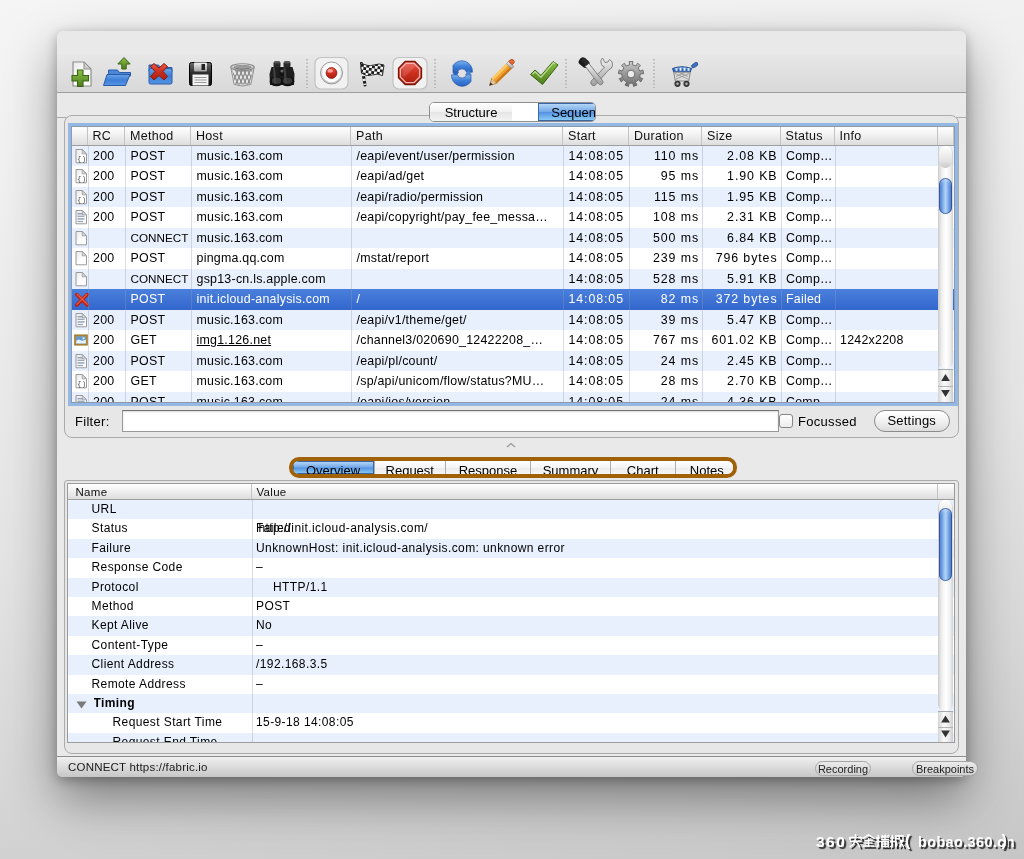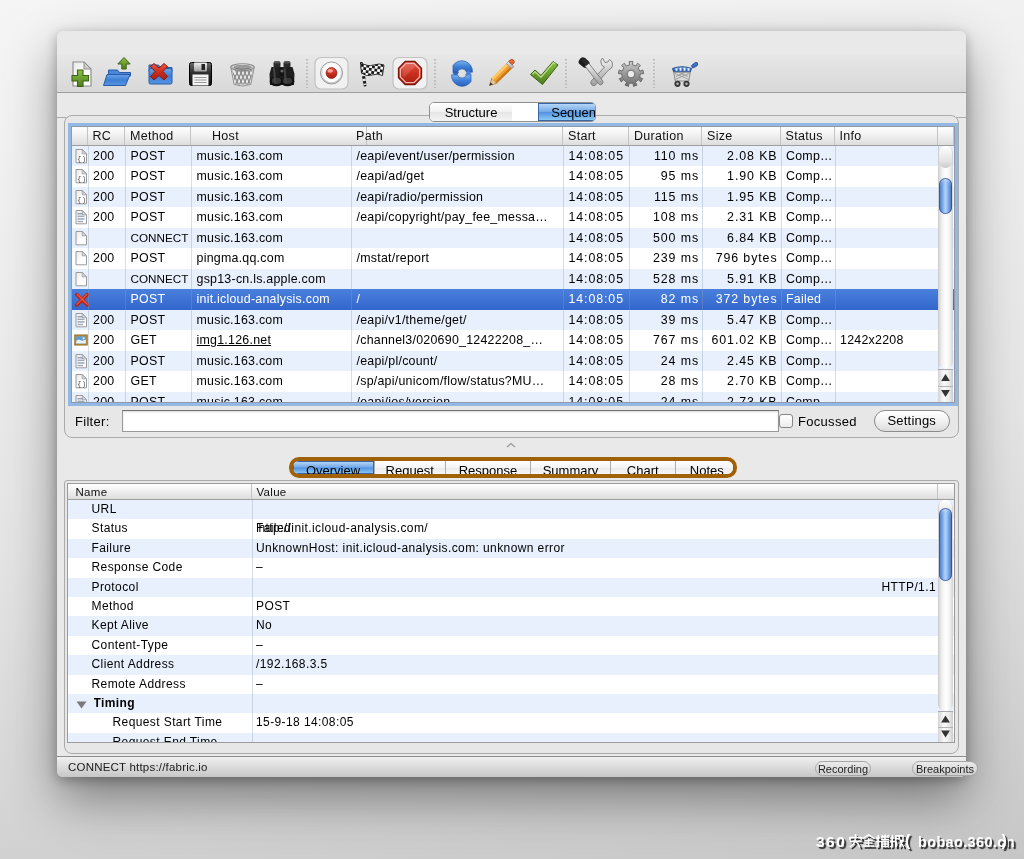--- a/index.html
+++ b/index.html
@@ -494,39 +494,39 @@
             <rect x="3.5" y="6.6" width="7" height="1.4" fill="#a0a8b8"></rect>
             <rect x="3.5" y="9.2" width="7" height="1.4" fill="#8aa0c0"></rect>
             <rect x="3.5" y="11.8" width="5.5" height="1.4" fill="#a0a8b8"></rect>
           </svg></div>
         <div class="c" style="left:15.5px;width:37.5px;">200</div>
         <div class="c" style="left:53px;width:66px;">POST</div>
         <div class="c" style="left:119px;width:160px;">music.163.com</div>
         <div class="c" style="left:279px;width:212px;">/eapi/ios/version</div>
         <div class="c" style="left:491px;width:66px;letter-spacing:.9px;">14:08:05</div>
         <div class="c cr" style="left:557px;width:73px;letter-spacing:.9px;">24 ms</div>
-        <div class="c cr" style="left:630px;width:78.5px;letter-spacing:.9px;">2.73 KB</div>
+        <div class="c cr" style="left:630px;width:78.5px;letter-spacing:.9px;">4.36 KB</div>
         <div class="c" style="left:708.5px;width:54.0px;">Comp…</div>
         <div class="c" style="left:762.5px;width:103.5px;"></div>
       </div>
       <div class="colline" style="left:15.5px;top:18.5px;height:256.5px;"></div>
       <div class="colline" style="left:53px;top:18.5px;height:256.5px;"></div>
       <div class="colline" style="left:119px;top:18.5px;height:256.5px;"></div>
       <div class="colline" style="left:279px;top:18.5px;height:256.5px;"></div>
       <div class="colline" style="left:491px;top:18.5px;height:256.5px;"></div>
       <div class="colline" style="left:557px;top:18.5px;height:256.5px;"></div>
       <div class="colline" style="left:630px;top:18.5px;height:256.5px;"></div>
       <div class="colline" style="left:708.5px;top:18.5px;height:256.5px;"></div>
       <div class="colline" style="left:762.5px;top:18.5px;height:256.5px;"></div>
       <div class="colline" style="left:866px;top:18.5px;height:256.5px;"></div>
       <div class="hdr" style="height:18.5px;">
         <div class="hcell" style="left:0px;width:15.5px;"></div>
         <div class="hcell" style="left:15.5px;width:37.5px;">RC</div>
         <div class="hcell" style="left:53px;width:66px;">Method</div>
-        <div class="hcell" style="left:135px;width:160px;">Host</div>
+        <div class="hcell" style="left:119px;width:160px;">Host</div>
         <div class="hcell" style="left:279px;width:212px;">Path</div>
         <div class="hcell" style="left:491px;width:66px;">Start</div>
         <div class="hcell" style="left:557px;width:73px;">Duration</div>
         <div class="hcell" style="left:630px;width:78.5px;">Size</div>
         <div class="hcell" style="left:708.5px;width:54.0px;">Status</div>
         <div class="hcell" style="left:762.5px;width:103.5px;">Info</div>
         <div class="hcell" style="left:866px;width:16px;"></div>
       </div>
       <div class="sbtrack" style="left:866px;top:18.5px;width:15px;height:223.5px;"></div>
       <div style="position:absolute;left:867px;top:18.5px;width:13px;height:22px;border-radius:7px;background:linear-gradient(180deg,#ffffff, #e2e2e2 70%, #c9c9c9 100%);"></div>
@@ -566,21 +566,21 @@
       <div class="row stripe" style="top:54.8px;height:19.4px;font-size:12px;letter-spacing:.4px;">
         <div class="c" style="left:23.5px;width:160.0px;line-height:19.4px;padding-left:0;">Failure</div>
         <div class="c" style="left:183.5px;width:684px;line-height:19.4px;padding-left:4.5px;">UnknownHost: init.icloud-analysis.com: unknown error</div>
       </div>
       <div class="row" style="top:74.19999999999999px;height:19.4px;font-size:12px;letter-spacing:.4px;">
         <div class="c" style="left:23.5px;width:160.0px;line-height:19.4px;padding-left:0;">Response Code</div>
         <div class="c" style="left:183.5px;width:684px;line-height:19.4px;padding-left:4.5px;">–</div>
       </div>
       <div class="row stripe" style="top:93.6px;height:19.4px;font-size:12px;letter-spacing:.4px;">
         <div class="c" style="left:23.5px;width:160.0px;line-height:19.4px;padding-left:0;">Protocol</div>
-        <div class="c" style="left:184px;width:684px;line-height:19.4px;padding-left:3px;text-align:right;">HTTP/1.1</div>
+        <div class="c" style="left:184px;width:684px;line-height:19.4px;padding-left:21px;">HTTP/1.1</div>
       </div>
       <div class="row" style="top:113.0px;height:19.4px;font-size:12px;letter-spacing:.4px;">
         <div class="c" style="left:23.5px;width:160.0px;line-height:19.4px;padding-left:0;">Method</div>
         <div class="c" style="left:183.5px;width:684px;line-height:19.4px;padding-left:4.5px;">POST</div>
       </div>
       <div class="row stripe" style="top:132.4px;height:19.4px;font-size:12px;letter-spacing:.4px;">
         <div class="c" style="left:23.5px;width:160.0px;line-height:19.4px;padding-left:0;">Kept Alive</div>
         <div class="c" style="left:183.5px;width:684px;line-height:19.4px;padding-left:4.5px;">No</div>
       </div>
       <div class="row" style="top:151.8px;height:19.4px;font-size:12px;letter-spacing:.4px;">

